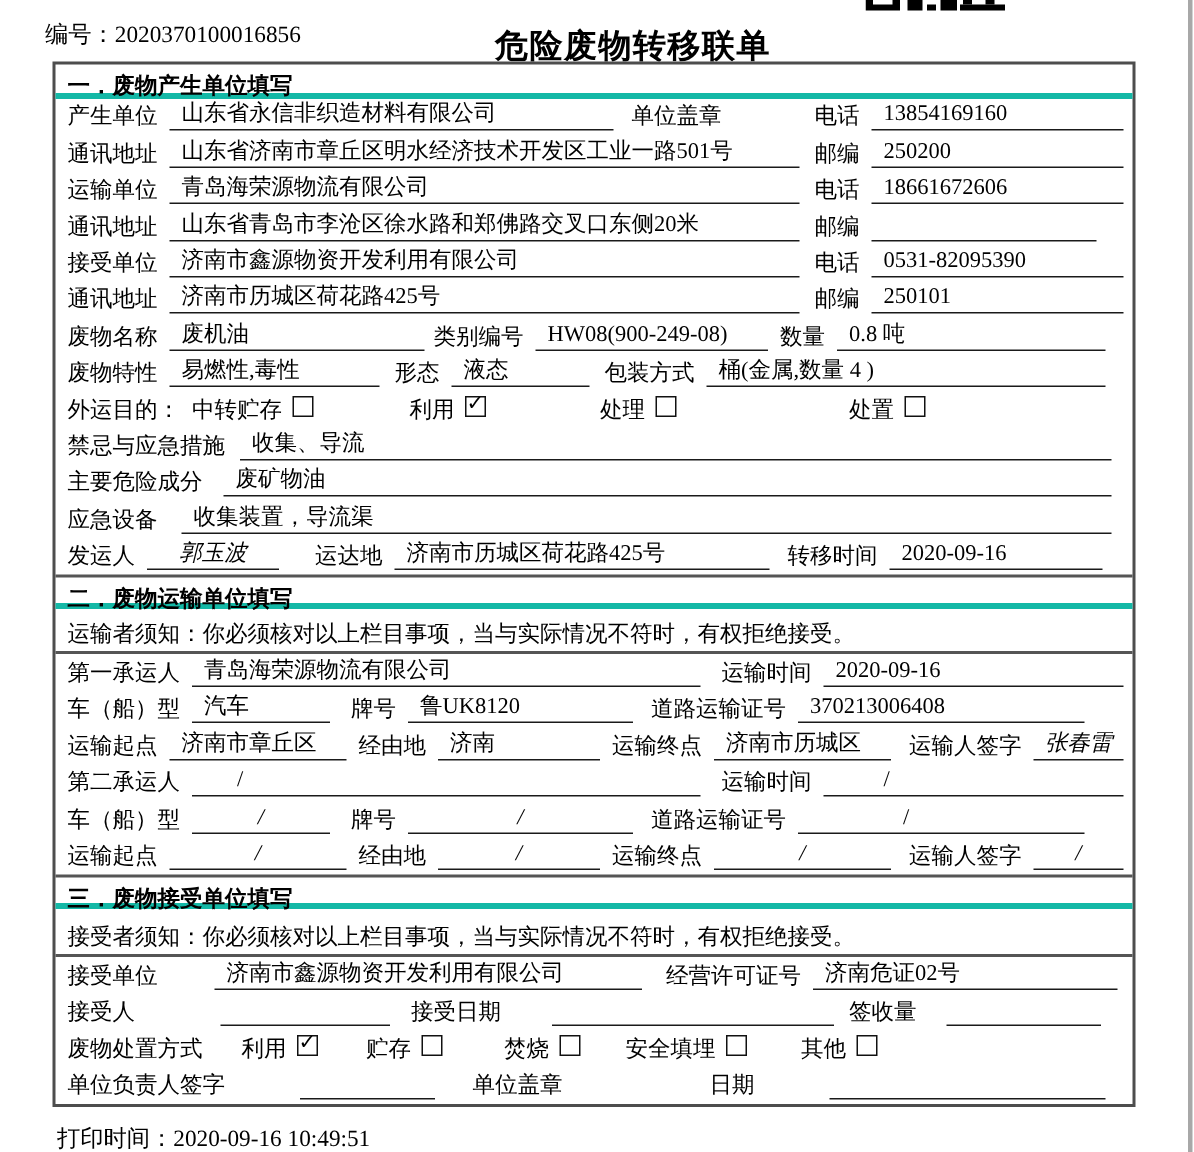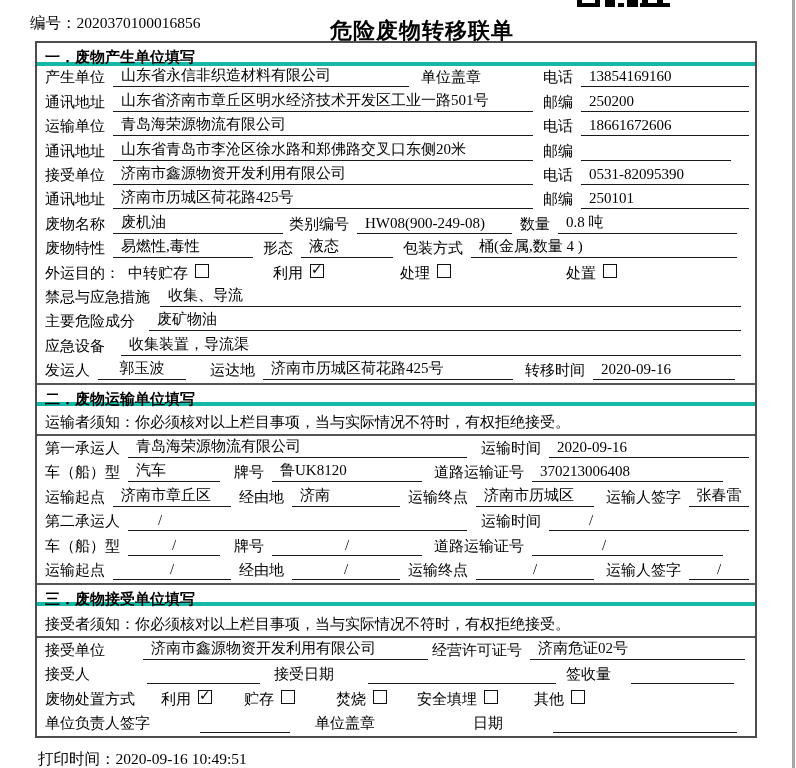--- a/index.html
+++ b/index.html
@@ -15,21 +15,21 @@
        font-weight:bold;font-size:15px;font-family:Liberation Serif, serif;}
   .sec.mid{border-top:2px solid #555;}
   .notice{height:30px;box-sizing:border-box;padding:7px 8px 0;border-bottom:2px solid #555;font-size:15px;}
   .row{display:flex;align-items:flex-end;height:24.4px;box-sizing:border-box;
        padding:0 6px 3px 8px;font-size:15px;white-space:nowrap;}
   .r2 .row{height:24.5px;}
   .lbl{flex:none;margin-right:8px;}
   .val{flex:none;border-bottom:1.5px solid #1a1a1a;padding:0 4px 1px 8px;box-sizing:border-box;
        min-height:17px;overflow:hidden;}
   .fill{flex:1 1 auto;}
-  .ctr{text-align:center;padding-left:4px;}
+  .ctr{text-align:center;padding-left:4px;font-style:italic;}
   .opt{flex:none;display:flex;align-items:flex-start;}
   .cb{display:inline-block;width:12px;height:12px;border:1.5px solid #111;margin-left:7px;
       position:relative;flex:none;}
   .cb.checked::after{content:"\2713";position:absolute;left:0px;top:-4px;font-size:14px;
       font-weight:bold;font-family:"DejaVu Sans",sans-serif;}
   .footer{position:absolute;left:38px;top:749px;font-size:15.5px;white-space:nowrap;}
 </style>
 </head>
 <body>
 
@@ -220,21 +220,21 @@
       </div>
     </div>
 
     <div class="sec mid">三．废物接受单位填写</div>
     <div class="notice" style="height:32px;padding-top:9px">接受者须知：你必须核对以上栏目事项，当与实际情况不符时，有权拒绝接受。</div>
 
     <div class="r2">
       <div class="row">
         <span class="lbl">接受单位</span>
         <span class="val" style="width:285px;margin-left:30px">济南市鑫源物资开发利用有限公司</span>
-        <span class="lbl" style="margin-left:4px">经营许可证号</span>
+        <span class="lbl" style="margin-left:16px">经营许可证号</span>
         <span class="val fill" style="margin-right:4px">济南危证02号</span>
       </div>
 
       <div class="row">
         <span class="lbl">接受人</span>
         <span class="val" style="width:113px;margin-left:49px"></span>
         <span class="lbl" style="margin-left:14px">接受日期</span>
         <span class="val" style="width:188px;margin-left:26px"></span>
         <span class="lbl" style="margin-left:10px">签收量</span>
         <span class="val fill" style="margin-left:12px;margin-right:15px"></span>

